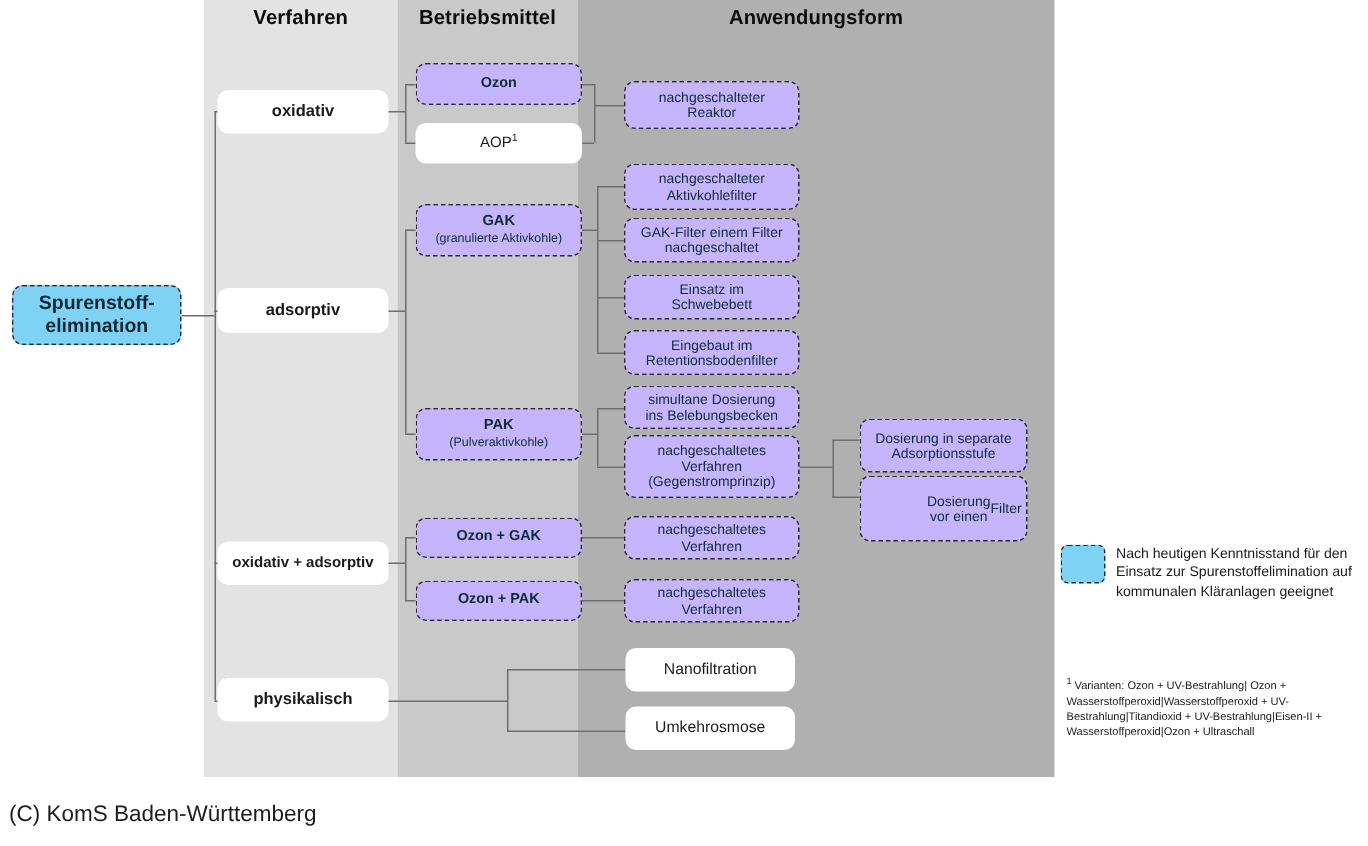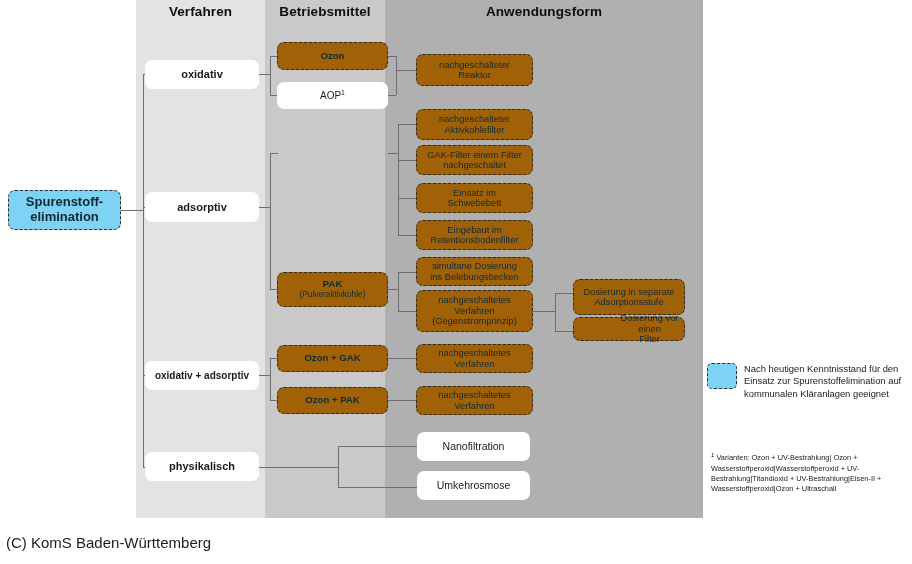--- a/index.html
+++ b/index.html
@@ -53,21 +53,21 @@
   .node .sub { display:block; font-weight: normal; }
 
   .node.white {
     background: #ffffff;
     border: none;
     font-size: 11px;
     font-weight: bold;
     color: #1a1a1a;
   }
   .node.blue {
-    background: #a16207;
+    background: #c4b5fd;
     border: 1.4px dashed #2a2a2a;
     font-size: 9.3px;
     color: #102a36;
   }
   .node.blue.bold  { font-weight: bold; font-size: 9.6px; }
   .node.white.plain{ font-weight: normal; font-size: 10.5px; color:#1a1a1a; }
 
   
   #node-root {
     position: absolute;
@@ -187,20 +187,24 @@
   <div class="ln h" style="left:338px; top:487px; width:79px;"></div>
 
   <div class="node blue bold" id="b-ozon" style="left:277px; top:42px; width:111px; height:28px;">
     <span class="ntext">Ozon</span>
   </div>
 
   <div class="node white" id="b-aop" style="left:277px; top:82px; width:111px; height:27px; font-size:10px; font-weight:normal;">
     <span><span>AOP</span><span class="sup">1</span></span>
   </div>
 
+  <div class="node blue" id="b-gak" style="left:277px; top:136px; width:111px; height:35px; flex-direction:column;">
+    <span class="ntext" style="font-weight:bold; font-size:9.8px;">GAK</span>
+    <span class="sub" style="font-size:8.3px;">(granulierte  Aktivkohle)</span>
+  </div>
 
   <div class="node blue" id="b-pak" style="left:277px; top:272px; width:111px; height:35px; flex-direction:column;align-items:center;">
     <span class="ntext" style="font-weight:bold; font-size:9.8px;">PAK</span>
     <span class="sub" style="font-size:8.3px;">(Pulveraktivkohle)</span>
   </div>
 
   <div class="node blue bold" id="b-ozongak" style="left:277px; top:345px; width:111px; height:27px;">
     <span class="ntext">Ozon + GAK</span>
   </div>
 
@@ -285,21 +289,21 @@
   <div class="ln h" style="left:533px; top:311px; width:22px;"></div>
   <div class="ln v" style="left:555px; top:293px; height:39px;"></div>
   <div class="ln h" style="left:555px; top:293px; width:18px;"></div>
   <div class="ln h" style="left:555px; top:331px; width:18px;"></div>
 
   <div class="node blue" style="left:573px; top:279px; width:112px; height:36px; flex-direction:column;">
     <span>Dosierung in separate</span>
     <span>Adsorptionsstufe</span>
   </div>
 
-  <div class="node blue" style="left:573px; top:317px; width:112px; height:24px; flex-direction:column;padding-left:44px;">
+  <div class="node blue" style="left:573px; top:317px; width:112px; height:44px; flex-direction:row;padding-left:44px;">
     <span>Dosierung vor einen</span>
     <span>Filter</span>
   </div>
 
   <div id="legend-swatch"></div>
   <div id="legend-text">Nach heutigen Kenntnisstand für den Einsatz zur Spurenstoffelimination auf kommunalen Kläranlagen geeignet</div>
 
   <div id="footnote"><span class="fn-marker">1</span> <span>Varianten: Ozon + UV-Bestrahlung|  Ozon + Wasserstoffperoxid|Wasserstoffperoxid + UV-Bestrahlung|Titandioxid +  UV-Bestrahlung|Eisen-II + Wasserstoffperoxid|Ozon + Ultraschall</span></div>
 
   <div id="caption">(C) KomS Baden-Württemberg</div>

